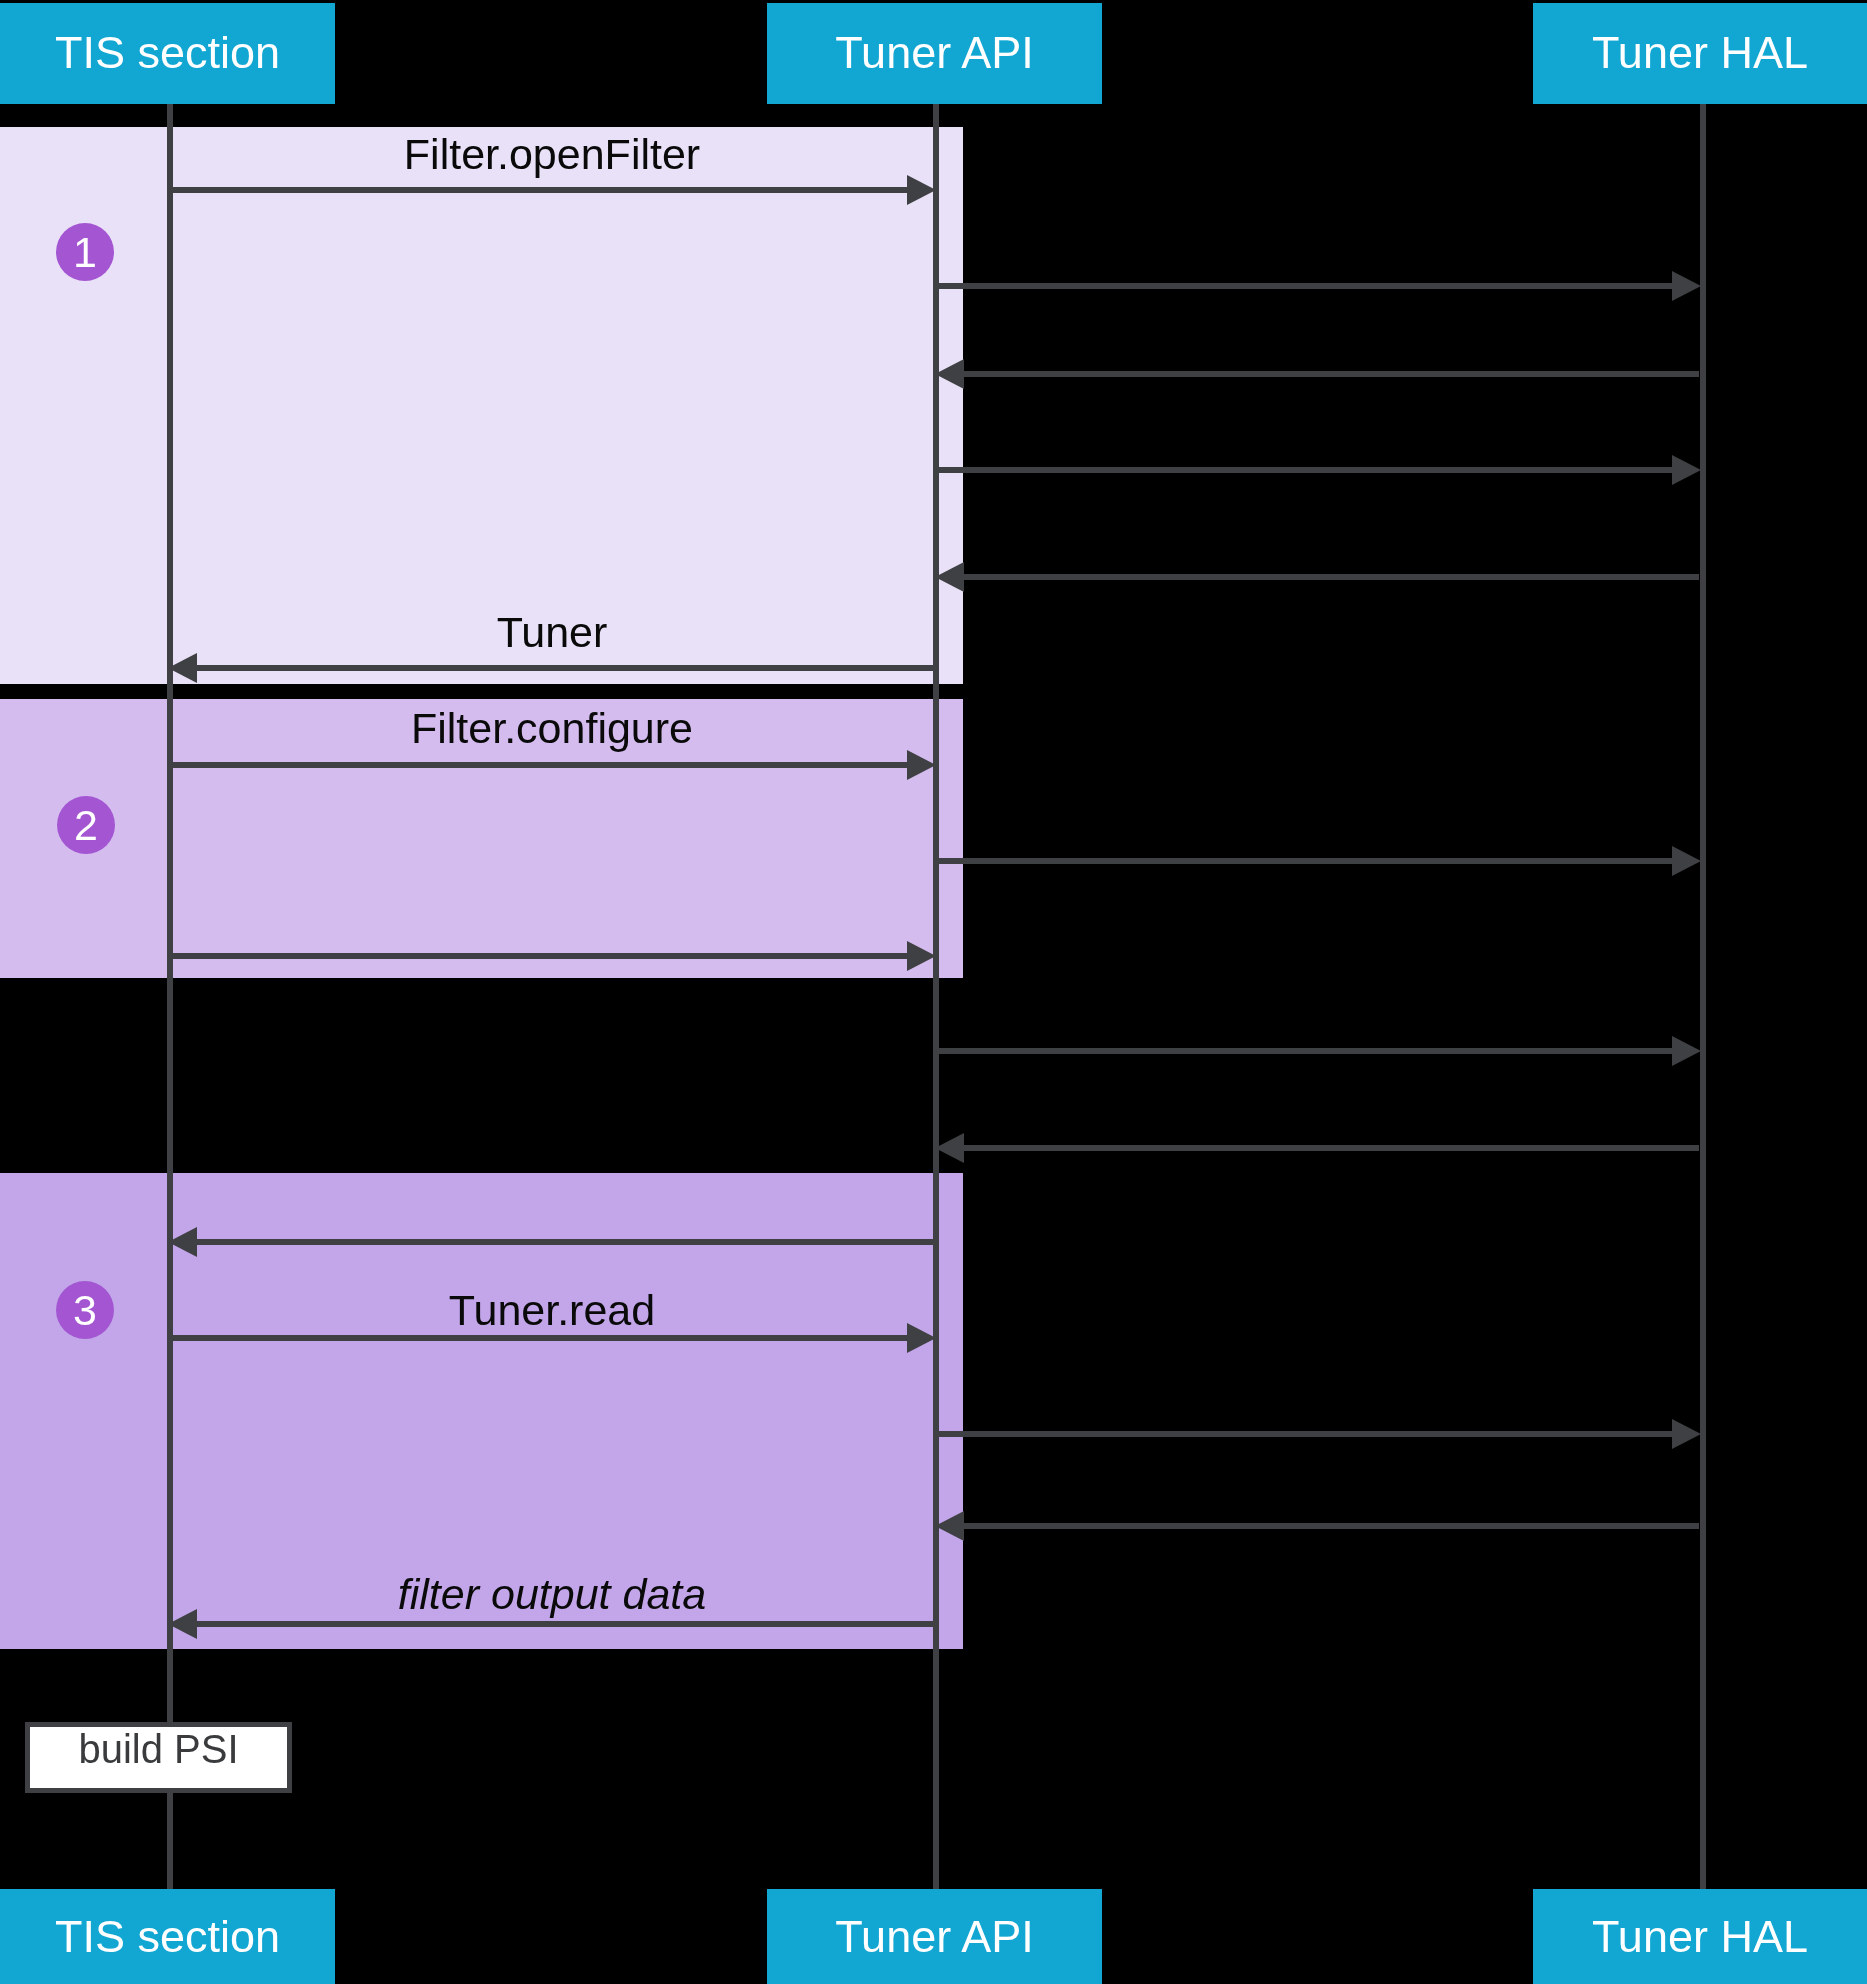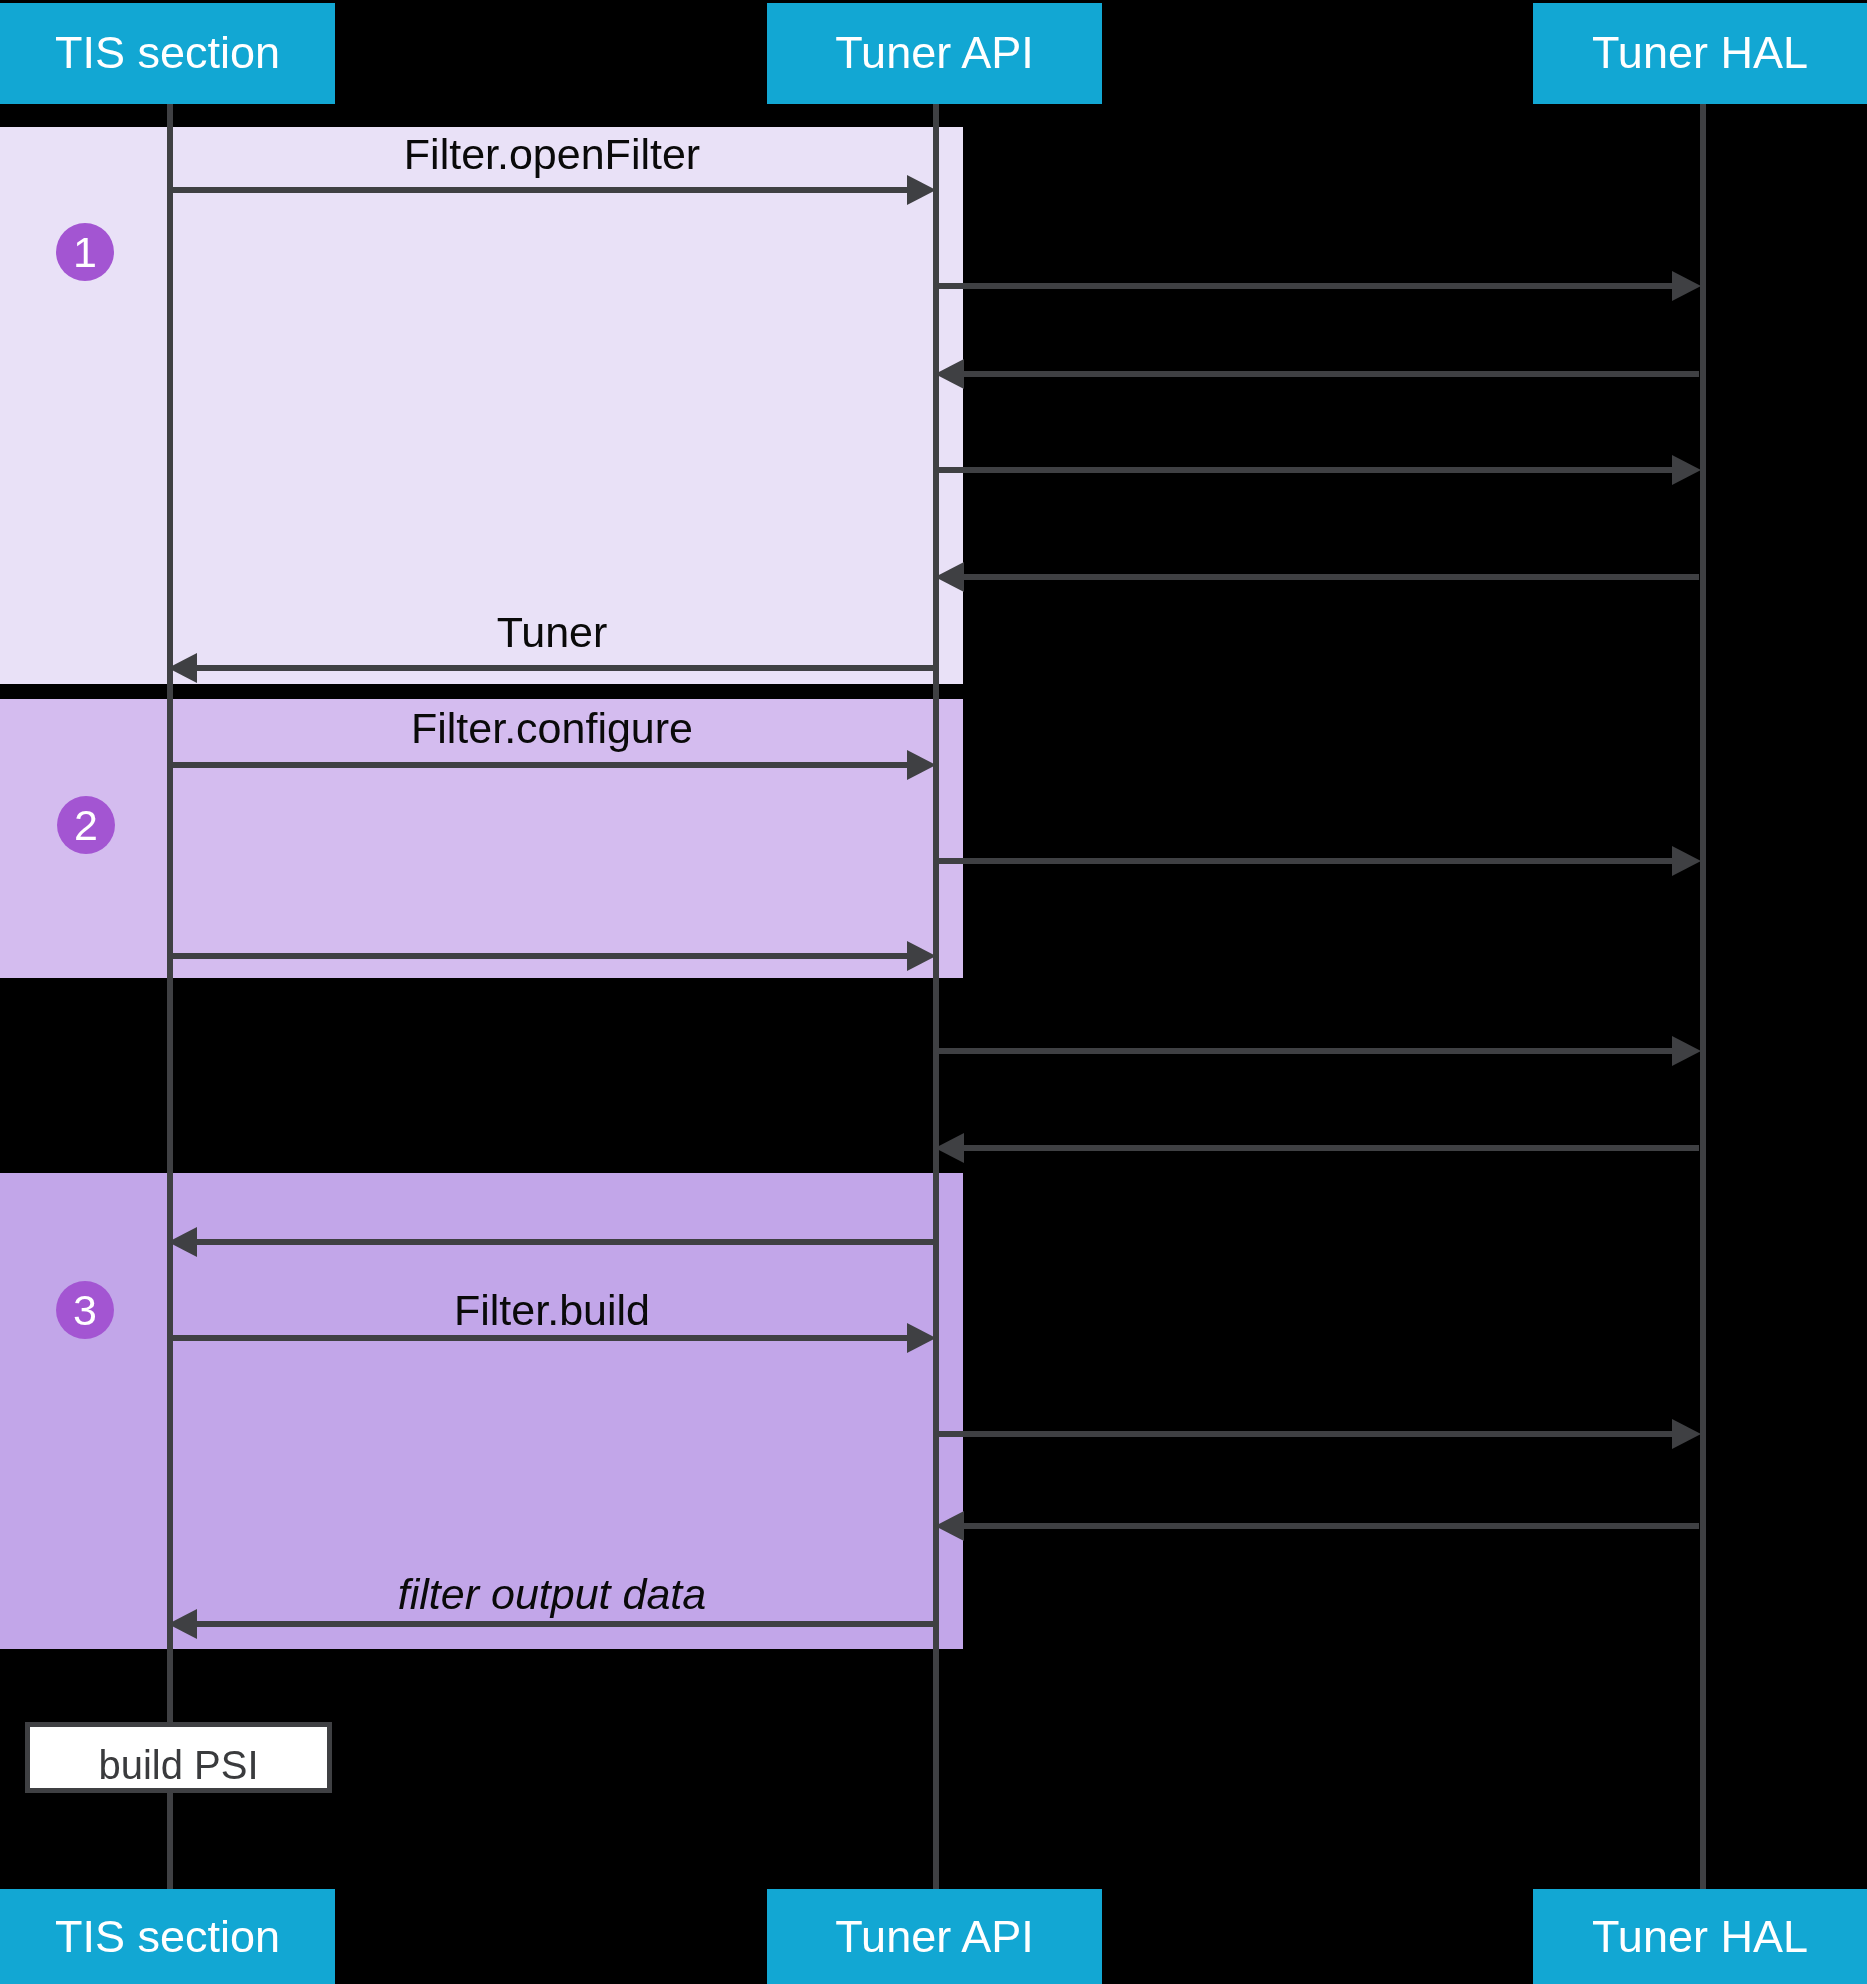--- a/index.html
+++ b/index.html
@@ -40,23 +40,23 @@
   }
   .arrow{position:absolute;height:31px;z-index:3;}
   .arrow .shaft{position:absolute;left:0;right:0;top:12.4px;height:5.7px;background:var(--line);}
   .arrow .head{position:absolute;width:0;height:0;top:0;
     border-top:15.3px solid transparent;border-bottom:15.3px solid transparent;}
   .arrow .head.right{right:-1.9px;border-left:29px solid var(--line);}
   .arrow .head.left{left:-1.9px;border-right:29px solid var(--line);}
   .arrow.to-right .shaft{right:19px;}
   .arrow.to-left .shaft{left:19px;}
   .note-box{
-    position:absolute;left:25px;top:1722px;width:307px;height:71px;
+    position:absolute;left:25px;top:1722px;width:267px;height:71px;
     background:#ffffff;border:5.7px solid var(--line);box-sizing:border-box;
-    display:flex;align-items:flex-end;justify-content:center;
+    display:flex;align-items:flex-start;justify-content:center;
     font-size:40px;color:var(--note-text);z-index:5;
   }
 </style>
 </head>
 <body>
 
 <div class="canvas">
 
   <div class="section-box s1" style="top:127px;height:557px;"></div>
   <div class="section-box s2" style="top:699px;height:279px;"></div>
@@ -145,21 +145,21 @@
   </div>
   <div class="arrow to-left" style="left:937px;top:1133px;width:762px;">
     <div class="shaft"></div>
     <div class="head left"></div>
   </div>
 
   <div class="arrow to-left" style="left:170px;top:1227px;width:764px;">
     <div class="shaft"></div>
     <div class="head left"></div>
   </div>
-  <div class="msg-label" style="top:1289px;">Filter.build</div>
+  <div class="msg-label" style="top:1289px;">Tuner.read</div>
   <div class="arrow to-right" style="left:170px;top:1323px;width:764px;">
     <div class="shaft"></div>
     <div class="head right"></div>
   </div>
   <div class="arrow to-right" style="left:937px;top:1419px;width:762px;">
     <div class="shaft"></div>
     <div class="head right"></div>
   </div>
   <div class="arrow to-left" style="left:937px;top:1511px;width:762px;">
     <div class="shaft"></div>

